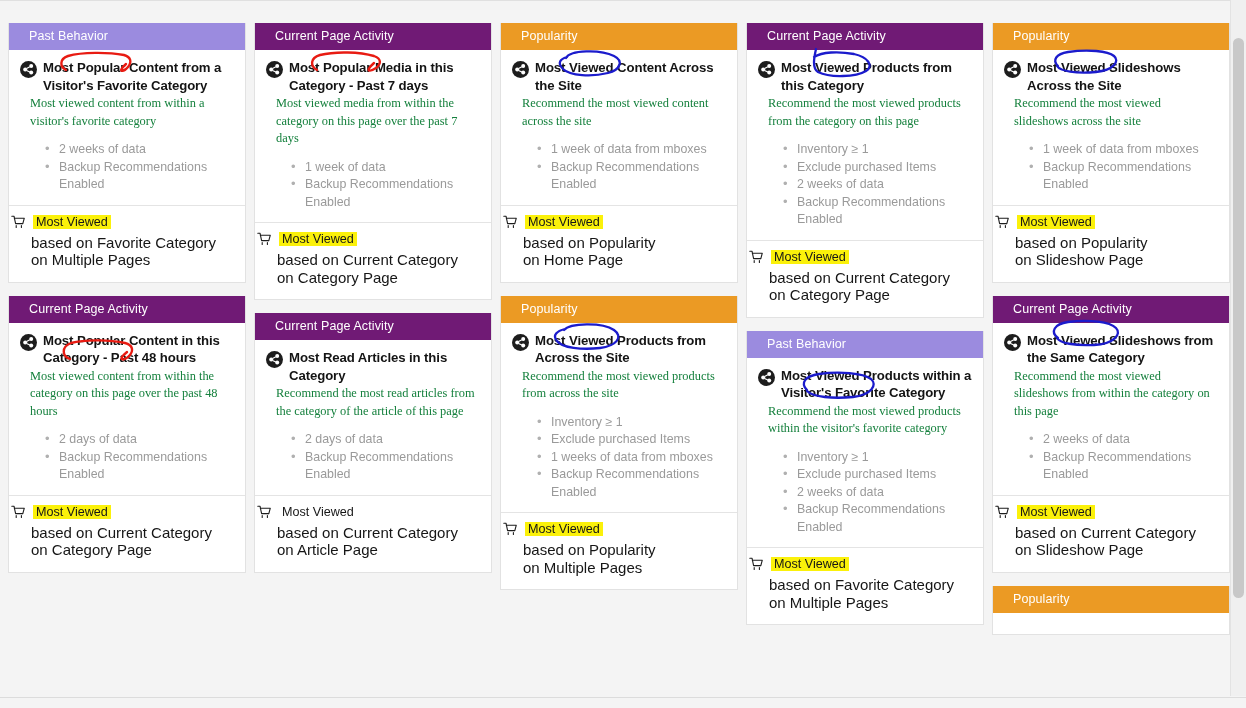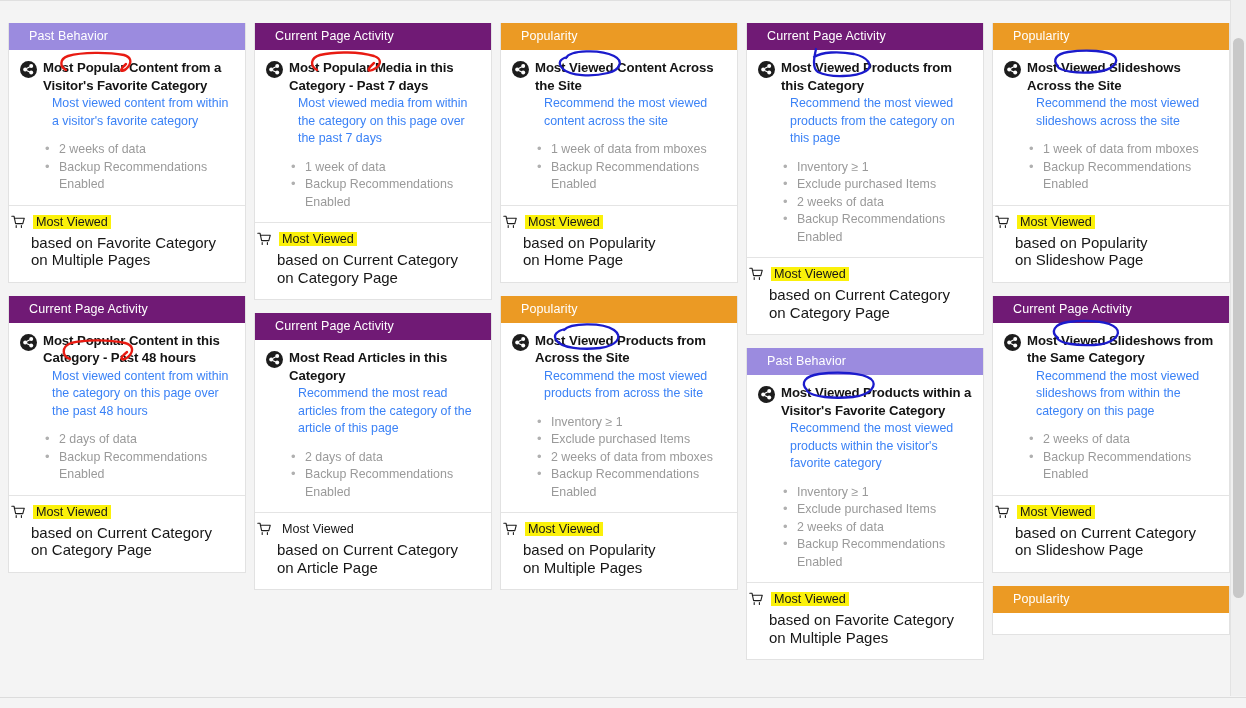--- a/index.html
+++ b/index.html
@@ -110,24 +110,25 @@
 
   .card-title {
     font-size: 13.2px;
     line-height: 17.5px;
     font-weight: 700;
     color: #141414;
     letter-spacing: -.1px;
   }
 
   .card-desc {
-    margin: 1px 0 0 32px;
+    margin: 1px 0 0 10px;
     font-size: 12.4px;
     line-height: 17.5px;
-    color: #3b82f6;
+    color: #15803d;
+    font-family: Liberation Serif, serif;
   }
 
   .card-list {
     margin: 11px 0 0 24px;
     padding: 0;
     list-style: none;
   }
   .card-list li {
     position: relative;
     padding-left: 15px;
@@ -370,21 +371,21 @@
                   <circle cx="11.2" cy="11.6" r="2.0" fill="#ffffff"></circle>
                   <circle cx="5.2" cy="8.4" r="2.0" fill="#ffffff"></circle>
                   <path d="M6.6 7.4 L9.8 5.7 M6.6 9.4 L9.8 11.1" stroke="#ffffff" stroke-width="1.1"></path>
                 </svg></span>
               <div class="card-title">Most Viewed Products from Across the Site</div>
             </div>
             <div class="card-desc">Recommend the most viewed products from across the site</div>
             <ul class="card-list">
               <li>Inventory ≥ 1</li>
               <li>Exclude purchased Items</li>
-              <li>2 weeks of data from mboxes</li>
+              <li>1 weeks of data from mboxes</li>
               <li>Backup Recommendations Enabled</li>
             </ul>
           </div>
           <div class="divider"></div>
           <div class="footer">
             <div class="footer-head">
               <span style="display: inline-block; line-height: 0;"><svg width="15" height="14" viewBox="0 0 15 14">
                   <path d="M0.8 1.2 L3.0 1.2 L4.6 8.6 L11.6 8.6" fill="none" stroke="#1d1d1d" stroke-width="1.1" stroke-linecap="round" stroke-linejoin="round"></path>
                   <path d="M3.4 3.2 L13.3 3.2 L11.8 8.6" fill="none" stroke="#1d1d1d" stroke-width="1.1" stroke-linecap="round" stroke-linejoin="round"></path>
                   <path d="M5.2 10.6 L5.2 12.4 M10.4 10.6 L10.4 12.4" stroke="#1d1d1d" stroke-width="1.1" stroke-linecap="round"></path>

